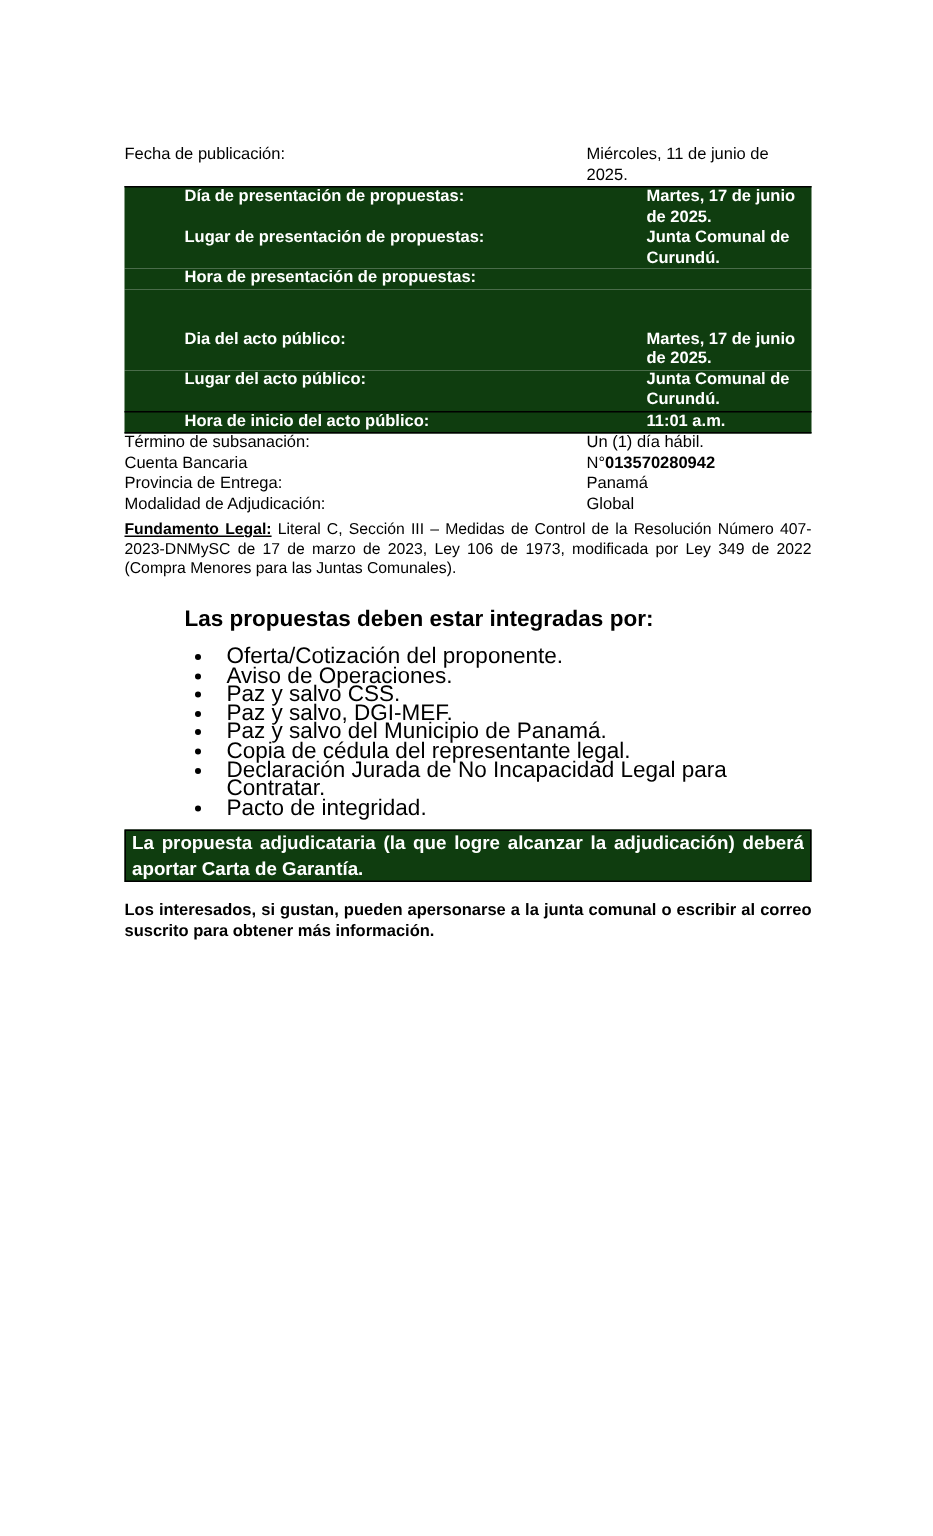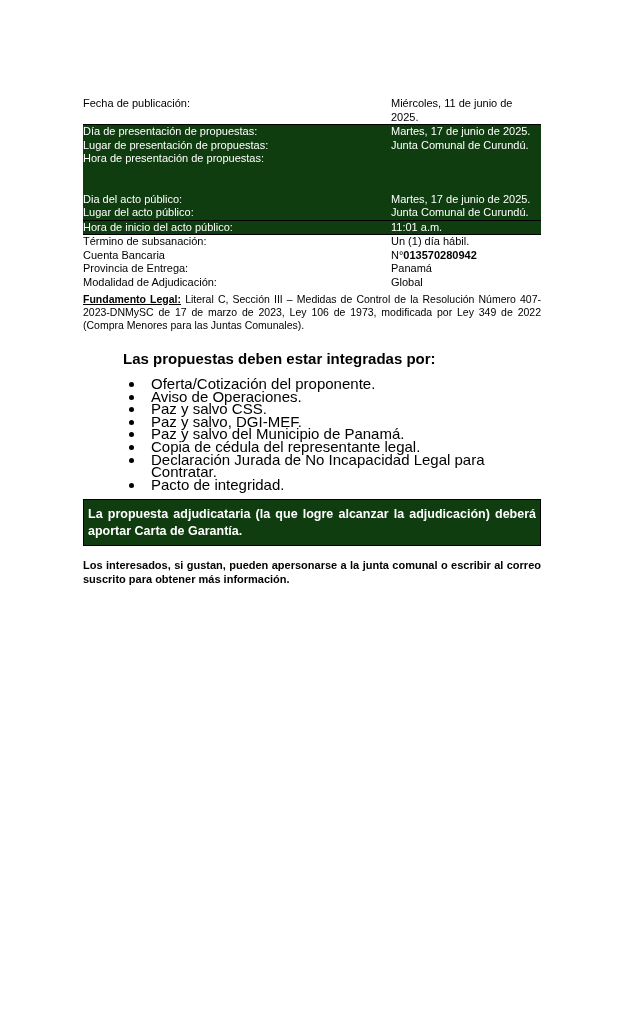--- a/index.html
+++ b/index.html
@@ -16,21 +16,22 @@
     width:458px;
   }
   
   .info-table{font-size:11px;line-height:13.5px;}
   .row{display:flex;min-height:13.5px;}
   .row .label{width:308px;flex-shrink:0;}
   .row .value{flex:1;}
   .row.highlight{
     background:var(--green,#0f3d0f);
     color:#ffffff;
-    font-weight:normal;
+    font-weight:bold;
+    padding-left:40px;
   }
   .row.hl-first{border-top:1px solid #000;}
   .row.hl-last{border-bottom:1px solid #000;}
   .row.boxed{border-top:1px solid #000;}
   .row .value b{font-weight:bold;}
   
   .legal{
     margin-top:4px;
     font-size:10.5px;
     line-height:13px;
@@ -54,21 +55,21 @@
   .proposal-list li{padding-left:6px;}
   
   .award-banner{
     margin-top:8px;
     background:var(--green,#0f3d0f);
     border:1px solid #000;
     color:#ffffff;
     font-weight:bold;
     font-size:12.5px;
     line-height:16.5px;
-    padding:6px 4px;
+    padding:0 4px;
     text-align:justify;
   }
   
   .footer-note{
     margin-top:13px;
     font-weight:bold;
     font-size:11px;
     line-height:13.5px;
     text-align:justify;
   }

